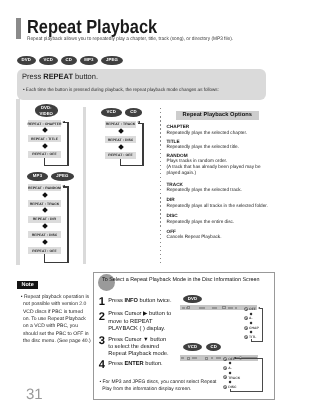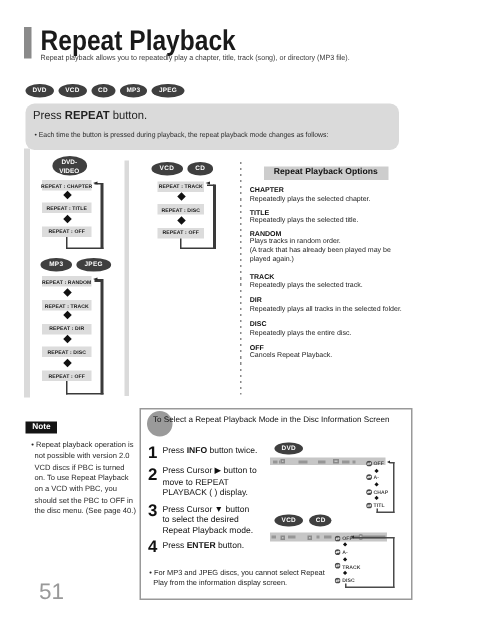--- a/index.html
+++ b/index.html
@@ -303,14 +303,14 @@
       </div>
       <div class="mode-loop" style="position: absolute; left: 229.85px; top: 389.19px; width: 1.1px; height: 2.61px;"></div>
       <div class="mode-loop" style="position: absolute; left: 229.85px; top: 390.7px; width: 33.55px; height: 1.1px;"></div>
       <div class="mode-loop" style="position: absolute; left: 262.3px; top: 357.7px; width: 1.1px; height: 34.1px;"></div>
       <div class="mode-loop" style="position: absolute; left: 235.2px; top: 357.7px; width: 28.2px; height: 1.1px;"></div>
       <div style="position: absolute; left: 233.6px; top: 356.55px; width: 0px; height: 0px; border-top: 1.7px solid transparent; border-bottom: 1.7px solid transparent; border-right: 2.4px solid rgb(43, 43, 43);"></div>
     </div>
   <div class="proc-foot">• For MP3 and JPEG discs, you cannot select Repeat
 Play from the information display screen.</div>
 
-  <div class="pagenum" style="position:absolute;left:26px;top:386px;font-size:15px;color:#999;">51</div>
+  <div class="pagenum" style="position:absolute;left:26px;top:386px;font-size:15px;color:#999;">31</div>
 </div>
 
 </body></html>

